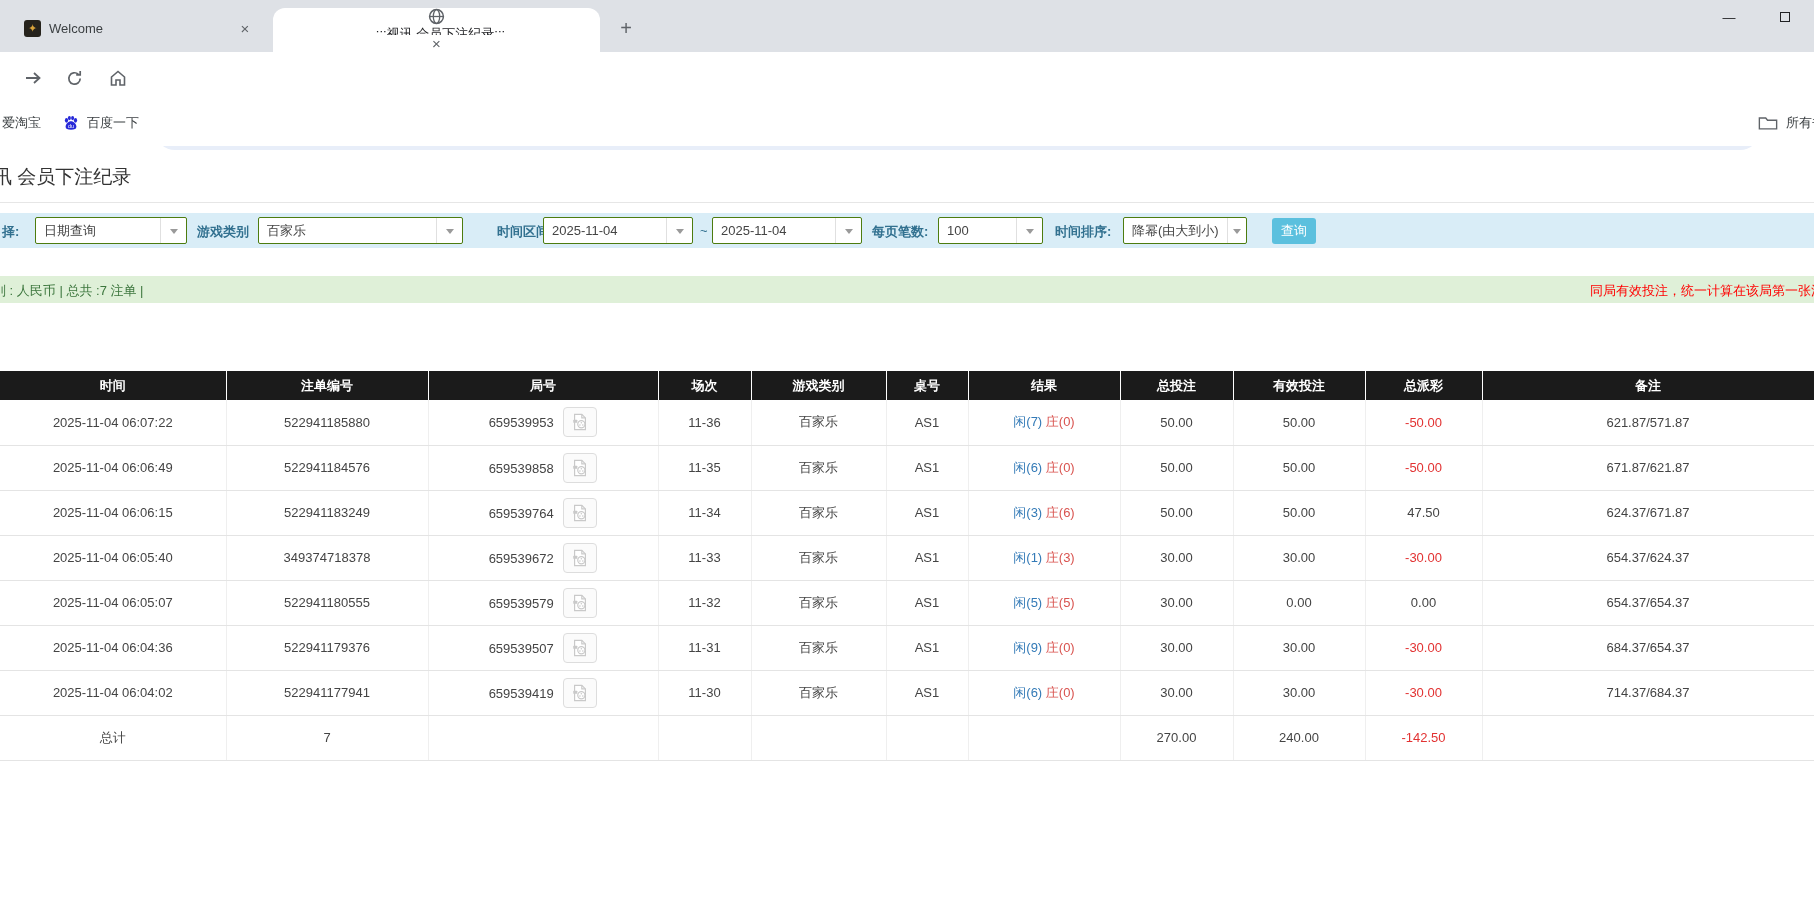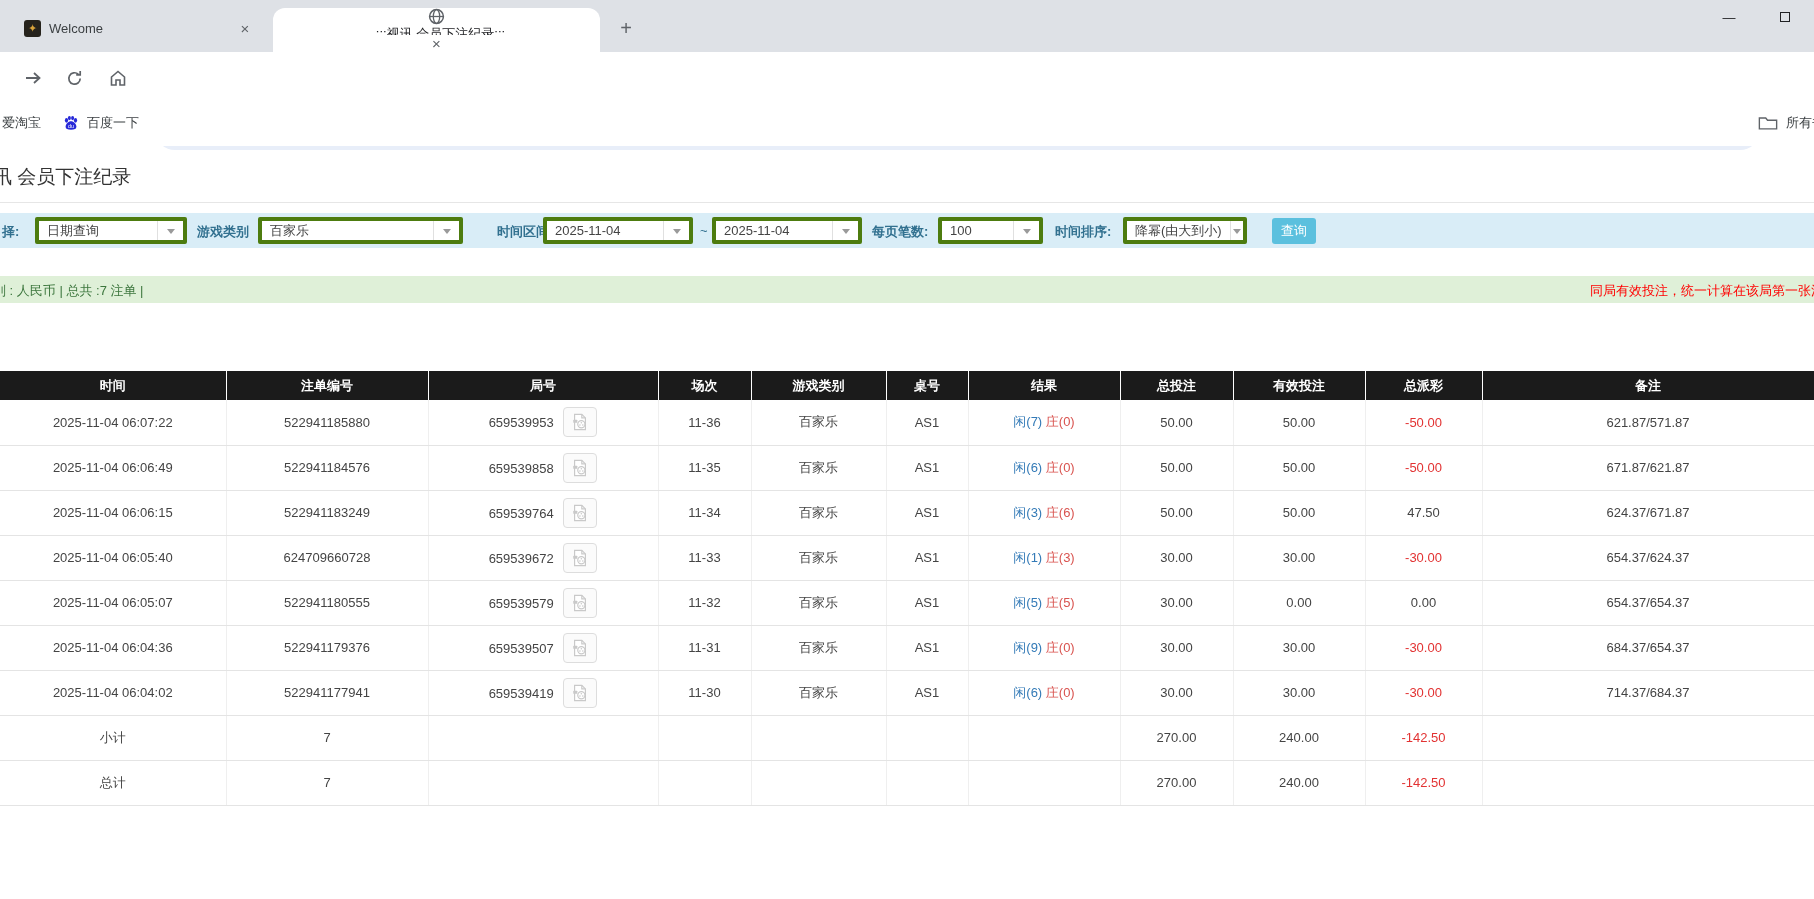--- a/index.html
+++ b/index.html
@@ -39,21 +39,21 @@
   #bookmarks { position:absolute; left:0; top:104px; width:1814px; height:42px; background:#fff; }
   .bm { position:absolute; top:10px; display:flex; align-items:flex-start; font-size:13px; color:#3c4043; }
   #bm-divider { position:absolute; left:1742px; top:110px; width:1px; height:24px; background:#dadce0; }
 
   
   #page-title { position:absolute; left:-7px; top:164px; font-size:19px; color:#333; white-space:nowrap; }
   #title-rule { position:absolute; left:0; top:202px; width:1814px; height:1px; background:#e6e6e6; }
 
   #filterbar { position:absolute; left:0; top:213px; width:1814px; height:35px; background:#d9edf7; }
   .flabel { position:absolute; top:10px; font-size:13px; font-weight:bold; color:#31708f; white-space:nowrap; }
-  .sel { position:absolute; top:4px; height:27px; background:#fff; border:4px solid #4d7c0f;
+  .sel { position:absolute; top:4px; height:27px; background:#fff; border:1px solid #4d7c0f;
          border-radius:2px; display:flex; align-items:stretch; font-size:13px; color:#444; }
   .sel .txt { flex:1; display:flex; align-items:center; padding:0 8px; white-space:nowrap; }
   .sel .arr { width:26px; border-left:1px solid #e0e0e0; display:flex; align-items:center; justify-content:center; }
   .sel .arr i { border:4px solid transparent; border-top:5px solid #9a9a9a; margin-top:5px; }
   #tilde { position:absolute; left:700px; top:10px; font-size:13px; color:#31708f; }
   #search-btn { position:absolute; left:1272px; top:5px; width:44px; height:26px; background:#5bc0de;
                 color:#fff; border:none; border-radius:3px; font-size:13px; cursor:pointer; }
 
   #summarybar { position:absolute; left:0; top:276px; width:1814px; height:27px; background:#dff0d8; overflow:hidden; }
   #summary-left { position:absolute; left:-7px; top:6px; font-size:13px; color:#3c763d; white-space:nowrap; }
@@ -351,21 +351,21 @@
         <span class="zhuang">庄(6)</span>
       </td>
       <td class="blue">50.00</td>
       <td>50.00</td>
       <td>47.50</td>
       <td>624.37/671.87</td>
     </tr>
 
     <tr>
       <td>2025-11-04 06:05:40</td>
-      <td>624709660728</td>
+      <td>349374718378</td>
       <td>
         <span class="rnum">659539672</span>
         <span class="vid-btn">
           <svg width="18" height="18" viewBox="0 0 20 20">
                 <path d="M4 1.5 h8 l4 4 v13 h-12 Z" fill="#fff" stroke="#c9c9c9" stroke-width="1.3"></path>
                 <path d="M12 1.5 v4 h4" fill="none" stroke="#c9c9c9" stroke-width="1.3"></path>
                 <circle cx="11.5" cy="12.5" r="4" fill="none" stroke="#c9c9c9" stroke-width="1.3"></circle>
                 <circle cx="11.5" cy="10.8" r="0.9" fill="#c9c9c9"></circle>
                 <circle cx="9.9" cy="13.4" r="0.9" fill="#c9c9c9"></circle>
                 <circle cx="13.1" cy="13.4" r="0.9" fill="#c9c9c9"></circle>
@@ -470,33 +470,20 @@
         <span class="xian">闲(6)</span>
         <span class="zhuang">庄(0)</span>
       </td>
       <td class="blue">30.00</td>
       <td>30.00</td>
       <td class="red">-30.00</td>
       <td>714.37/684.37</td>
     </tr>
   </tbody>
     <tbody>
-      <tr class="grayrow">
-        <td>小计</td>
-        <td>7</td>
-        <td></td>
-          <td></td>
-          <td></td>
-          <td></td>
-          <td></td>
-        <td>270.00</td>
-        <td>240.00</td>
-        <td class="red">-142.50</td>
-        <td></td>
-      </tr>
       <tr class="grayrow">
         <td>总计</td>
         <td>7</td>
         <td></td>
           <td></td>
           <td></td>
           <td></td>
           <td></td>
         <td>270.00</td>
         <td>240.00</td>

